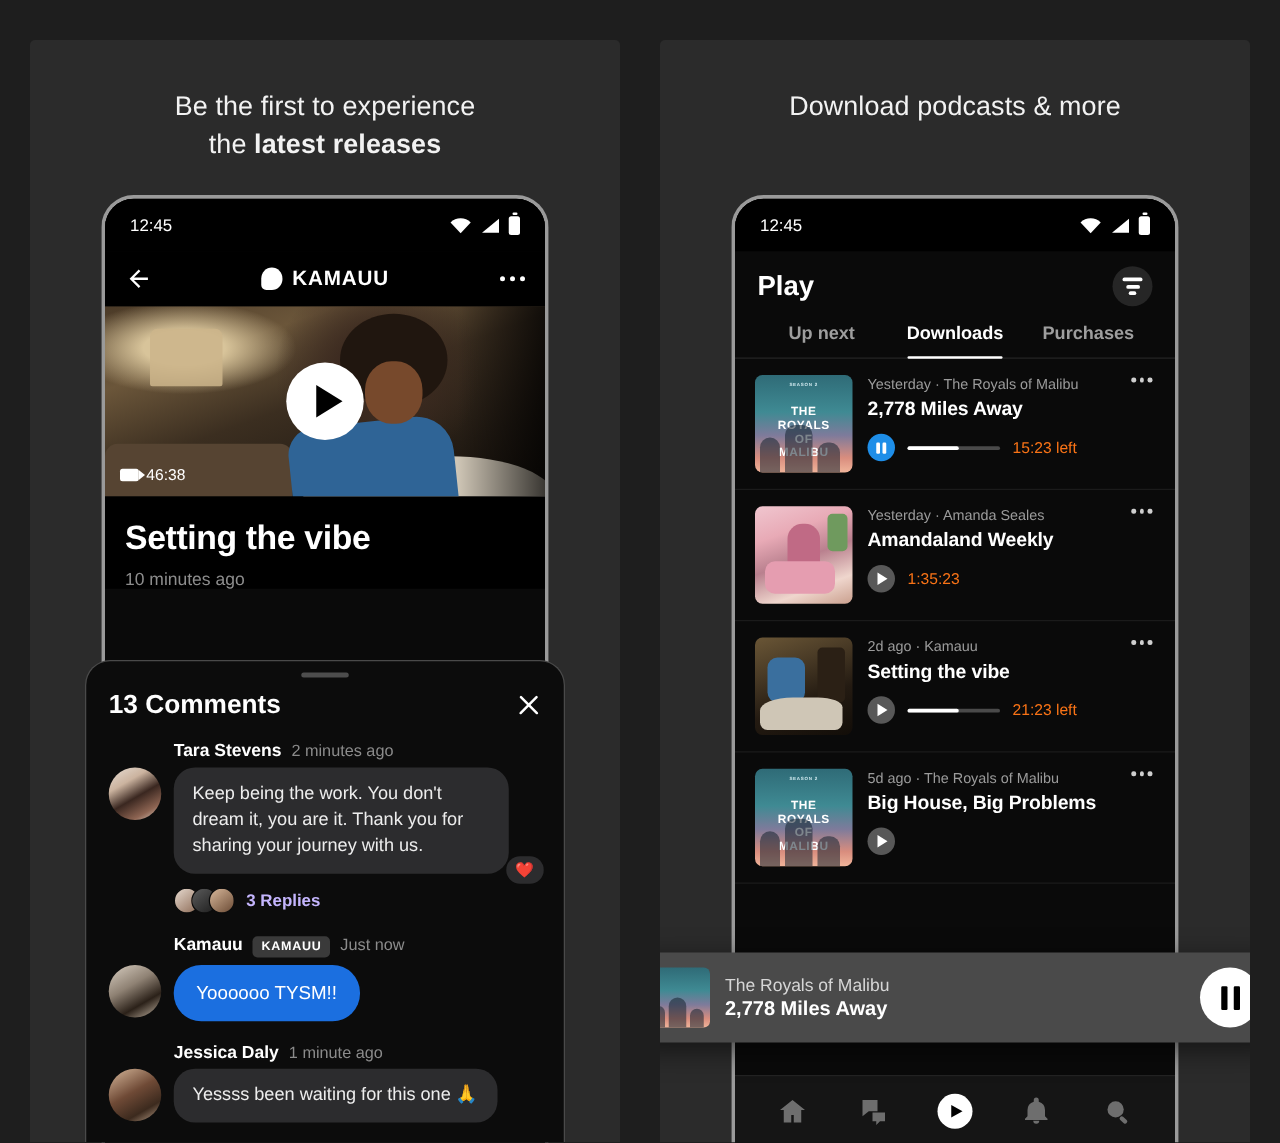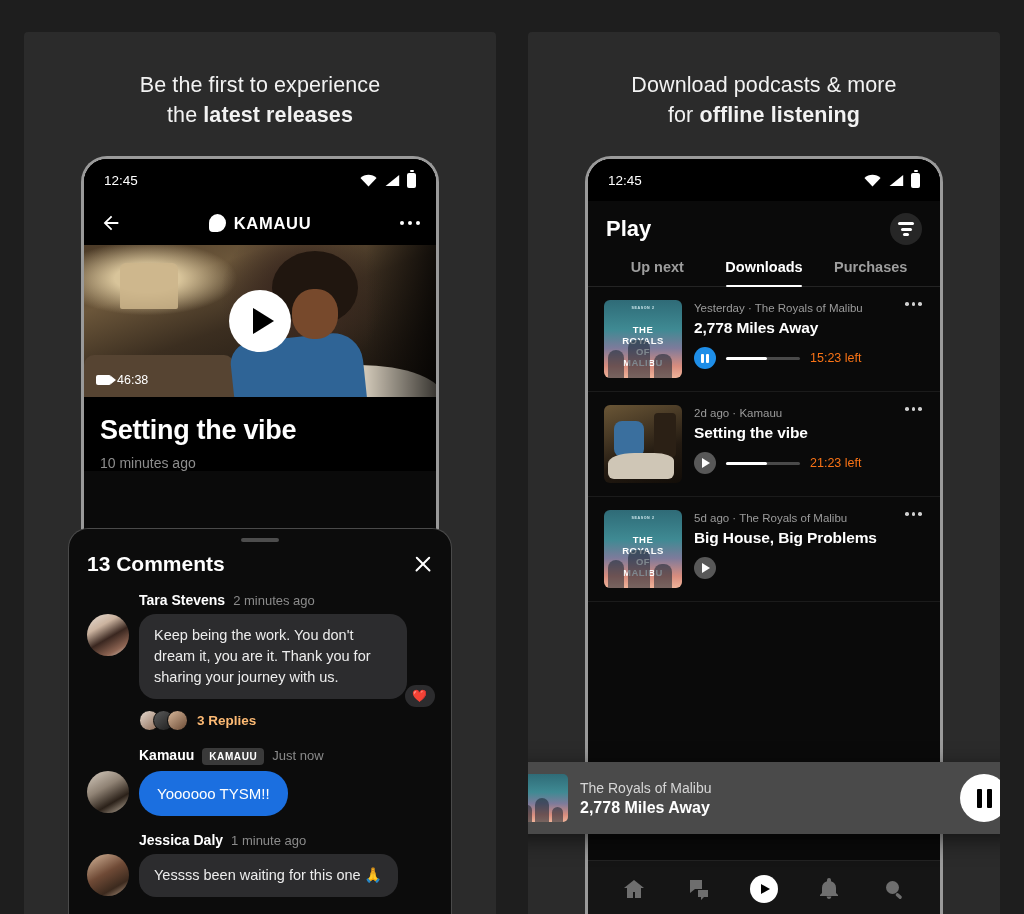--- a/index.html
+++ b/index.html
@@ -143,21 +143,21 @@
     position:absolute;right:-2px;bottom:-8px;width:30px;height:22px;background:#2c2c2e;
     border-radius:12px;display:flex;align-items:center;justify-content:center;font-size:12px;
   }
   .replies{display:flex;align-items:center;gap:9px;margin:11px 0 0 52px;}
   .rep-avs{display:flex;}
   .rep-avs span{width:21px;height:21px;border-radius:50%;border:1.5px solid #0c0c0c;margin-left:-7px;display:block;}
   .rep-avs span:first-child{margin-left:0;}
   .rep-a{background:linear-gradient(140deg,#e6d9ce,#8c6a55);}
   .rep-b{background:linear-gradient(140deg,#5b5b5b,#1d1d1d);}
   .rep-c{background:linear-gradient(140deg,#d7b79a,#6b4b35);}
-  .rep-txt{color:#fdba74;font-size:13.5px;font-weight:700;}
+  .rep-txt{color:#c4b5fd;font-size:13.5px;font-weight:700;}
 
   
   .play-head{display:flex;align-items:center;justify-content:space-between;padding:12px 18px 4px;}
   .play-title{color:#fff;font-size:22px;font-weight:600;}
   .filter-btn{width:32px;height:32px;border-radius:50%;background:#262626;display:flex;flex-direction:column;align-items:center;justify-content:center;gap:2.5px;}
   .filter-btn i{display:block;background:#fff;height:3px;border-radius:2px;}
   .fb1{width:16px;} .fb2{width:11px;} .fb3{width:6px;}
 
   .tabs{display:flex;align-items:flex-end;gap:0;padding:10px 16px 0;border-bottom:1px solid #242424;}
   .tab{flex:1;text-align:center;color:#9e9e9e;font-size:14.5px;font-weight:600;padding-bottom:11px;position:relative;}
@@ -337,21 +337,20 @@
           <span class="av av3"></span>
           <span class="bubble">Yessss been waiting for this one 🙏</span>
         </div>
       </div>
     </div>
   </div>
 
   <div class="panel panel-right">
     <div class="promo">
       <div>Download podcasts &amp; more</div>
-      <div><span>for </span><b>offline listening</b></div>
     </div>
 
     <div class="phone">
       <div class="phone-inner">
 
         <div class="statusbar">
           <span>12:45</span>
           <span class="status-icons">
             <svg class="ico-wifi" viewBox="0 0 24 18">
                 <path fill="#fff" d="M12 17.5 0.6 5.4A16.4 16.4 0 0 1 23.4 5.4Z"></path>
@@ -404,20 +403,42 @@
                   </span>
                 </span>
               <span class="bar">
                   <i style="width:55%"></i>
                 </span>
               <span class="left-txt">15:23 left</span>
             </div>
           </span>
         </div>
 
+        <div class="dl-item">
+          <span class="thumb th-aman">
+              <span class="p3"></span>
+              <span class="p1"></span>
+              <span class="p2"></span>
+            </span>
+          <span class="dl-body">
+            <span class="dots3s">
+                <i></i>
+                <i></i>
+                <i></i>
+              </span>
+            <div class="dl-meta">Yesterday · Amanda Seales</div>
+            <div class="dl-name">Amandaland Weekly</div>
+            <div class="dl-ctrl">
+              <span class="cbtn grey">
+                  <span class="tri"></span>
+                </span>
+              <span class="left-txt">1:35:23</span>
+            </div>
+          </span>
+        </div>
 
         <div class="dl-item">
           <span class="thumb th-vibe">
               <span class="v3"></span>
               <span class="v1"></span>
               <span class="v2"></span>
             </span>
           <span class="dl-body">
             <span class="dots3s">
                 <i></i>

